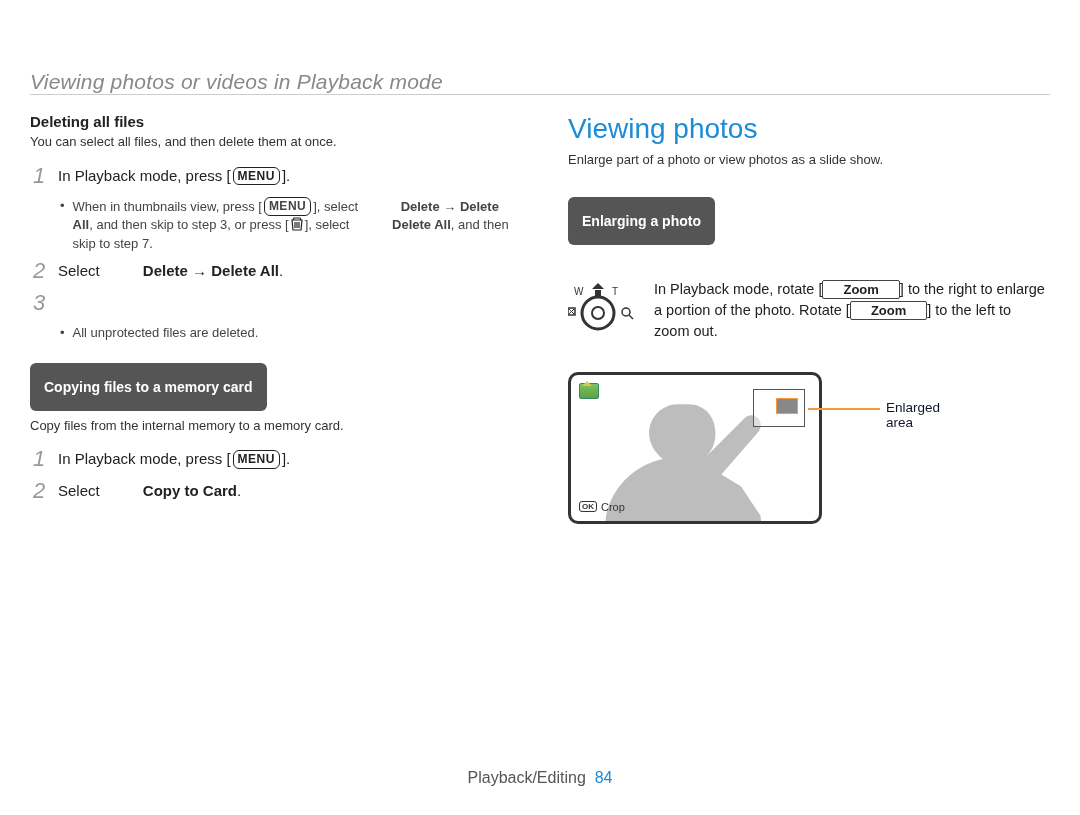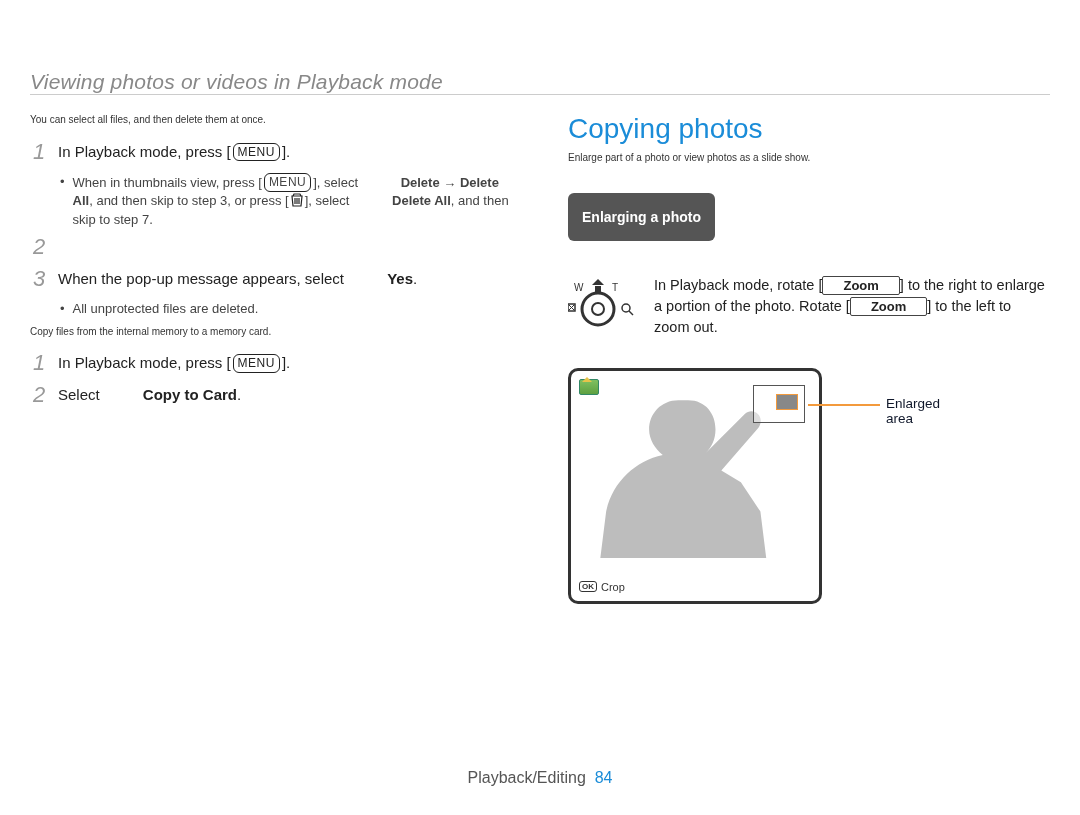--- a/index.html
+++ b/index.html
@@ -10,51 +10,51 @@
   .header-title {
     font-size: 21px; font-style: italic; color: #888; font-weight: 300;
     letter-spacing: 0.2px;
   }
   .divider { border-top: 1px solid #ccc; margin-bottom: 18px; }
   .columns { display: flex; gap: 56px; }
   .col { flex: 1 1 0; min-width: 0; }
   .col-left { }
   .col-right { }
   .sub-bold { font-weight: bold; font-size: 15px; margin-bottom: 3px; }
-  .body-text { font-size: 10px; color: #333; margin-bottom: 14px; line-height: 1.35; }
+  .body-text { font-size: 13px; color: #333; margin-bottom: 14px; line-height: 1.35; }
   .step { display: flex; align-items: flex-start; gap: 10px; margin-bottom: 10px; }
   .step-num {
     font-size: 22px; font-style: italic; color: #999; font-weight: 300; width: 18px; flex-shrink: 0; line-height: 1;
     text-align: center;
   }
   .step-text { font-size: 15px; line-height: 1.4; }
   .menu-box {
     display: inline-block; border: 1.5px solid #222; border-radius: 6px;
-    font-weight: normal; font-size: 12px; padding: 0 4px; margin: 0 2px;
+    font-weight: bold; font-size: 12px; padding: 0 4px; margin: 0 2px;
     vertical-align: 1px; letter-spacing: 0.5px;
   }
   .trash-icon {
     display: inline-block; width: 16px; height: 16px; vertical-align: -3px;
   }
   .sub-bullet { display: flex; gap: 8px; margin: 4px 0 6px 30px; font-size: 13px; color: #444; line-height: 1.45; }
   .sub-bullet .dot { flex-shrink: 0; }
   .pill {
     display: inline-block; background: #555; color: #fff; font-weight: bold;
     padding: 16px 14px; border-radius: 6px; font-size: 14px; margin: 14px 0 6px 0;
   }
   .section-title-blue {
     color: #1a8cd8; font-size: 28px; font-weight: 300; margin-bottom: 6px;
   }
   .enlarge-row { display: flex; align-items: flex-start; gap: 18px; margin-top: 28px; }
   .dial-cluster { flex-shrink: 0; }
   .enlarge-text { font-size: 14.5px; line-height: 1.45; }
   .zoom-box { border: 1px solid #444; padding: 1px 20px; font-size: 13px; border-radius: 2px; font-weight: bold; }
   .photo-frame-wrap { position: relative; margin-top: 30px; width: 340px; }
   .photo-frame {
-    width: 254px; height: 236px; border: 3px solid #333; border-radius: 10px; position: relative; background: #fff;
+    width: 254px; height: 152px; border: 3px solid #333; border-radius: 10px; position: relative; background: #fff;
     overflow: hidden;
   }
   .silhouette {
     position: absolute; left: 0; right: 0; bottom: 0; top: 0;
   }
   .pic-icon {
     position: absolute; top: 8px; left: 8px; width: 20px; height: 16px;
     background: linear-gradient(#7fc060,#5ea040); border: 1px solid #386; border-radius: 2px;
   }
   .pic-icon:before {
@@ -89,70 +89,72 @@
 </head>
 <body>
 
 <div class="page">
   <div class="header-title">Viewing photos or videos in Playback mode</div>
   <div class="divider"></div>
 
   <div class="columns">
 
     <div class="col col-left">
+      <div class="sub-bold">Deleting all files</div>
       <div class="body-text">You can select all files, and then delete them at once.</div>
 
       <div class="step">
         <div class="step-num">1</div>
         <div class="step-text">
           <span>In Playback mode, press [</span><span class="menu-box">MENU</span><span>].</span>
         </div>
       </div>
       <div class="sub-bullet">
         <span class="dot">•</span>
         <span>
           <span>When in thumbnails view, press [</span><span class="menu-box">MENU</span><span>], select </span><span class="boldinline">Delete → Delete All</span><span>, and then skip to step 3, or press [</span><svg class="trash-icon" viewBox="0 0 16 16">
               <path d="M3 4h10l-1 10H4L3 4zm2-2h6l1 2H4l1-2zM6 6v6M8 6v6M10 6v6" stroke="#222" stroke-width="1.2" fill="none"></path>
             </svg><span>], select </span><span class="boldinline">Delete All</span><span>, and then skip to step 7.</span>
         </span>
       </div>
 
       <div class="step">
         <div class="step-num">2</div>
+        <div class="step-text">
+          <span>Select </span><span class="boldinline">Delete → Delete All</span><span>.</span>
+        </div>
       </div>
 
       <div class="step">
         <div class="step-num">3</div>
-        <div class="step-text">
-          <span>When the pop-up message appears, select </span><span class="boldinline">Yes</span><span>.</span>
-        </div>
       </div>
       <div class="sub-bullet">
         <span class="dot">•</span>
         <span>All unprotected files are deleted.</span>
       </div>
 
+      <div class="pill">Copying files to a memory card</div>
       <div class="body-text">Copy files from the internal memory to a memory card.</div>
 
       <div class="step">
         <div class="step-num">1</div>
         <div class="step-text">
           <span>In Playback mode, press [</span><span class="menu-box">MENU</span><span>].</span>
         </div>
       </div>
       <div class="step">
         <div class="step-num">2</div>
         <div class="step-text">
           <span>Select </span><span class="boldinline">Copy to Card</span><span>.</span>
         </div>
       </div>
     </div>
 
     <div class="col col-right">
-      <div class="section-title-blue">Copying photos</div>
+      <div class="section-title-blue">Viewing photos</div>
       <div class="body-text">Enlarge part of a photo or view photos as a slide show.</div>
       <div class="pill">Enlarging a photo</div>
 
       <div class="enlarge-row">
         <div class="dial-cluster">
           <svg width="68" height="56" viewBox="0 0 68 56">
             <text x="6" y="16" font-size="10" fill="#333">W</text>
             <text x="44" y="16" font-size="10" fill="#333">T</text>
             <circle cx="30" cy="34" r="16" fill="none" stroke="#333" stroke-width="3"></circle>
             <circle cx="30" cy="34" r="6" fill="none" stroke="#333" stroke-width="2"></circle>

